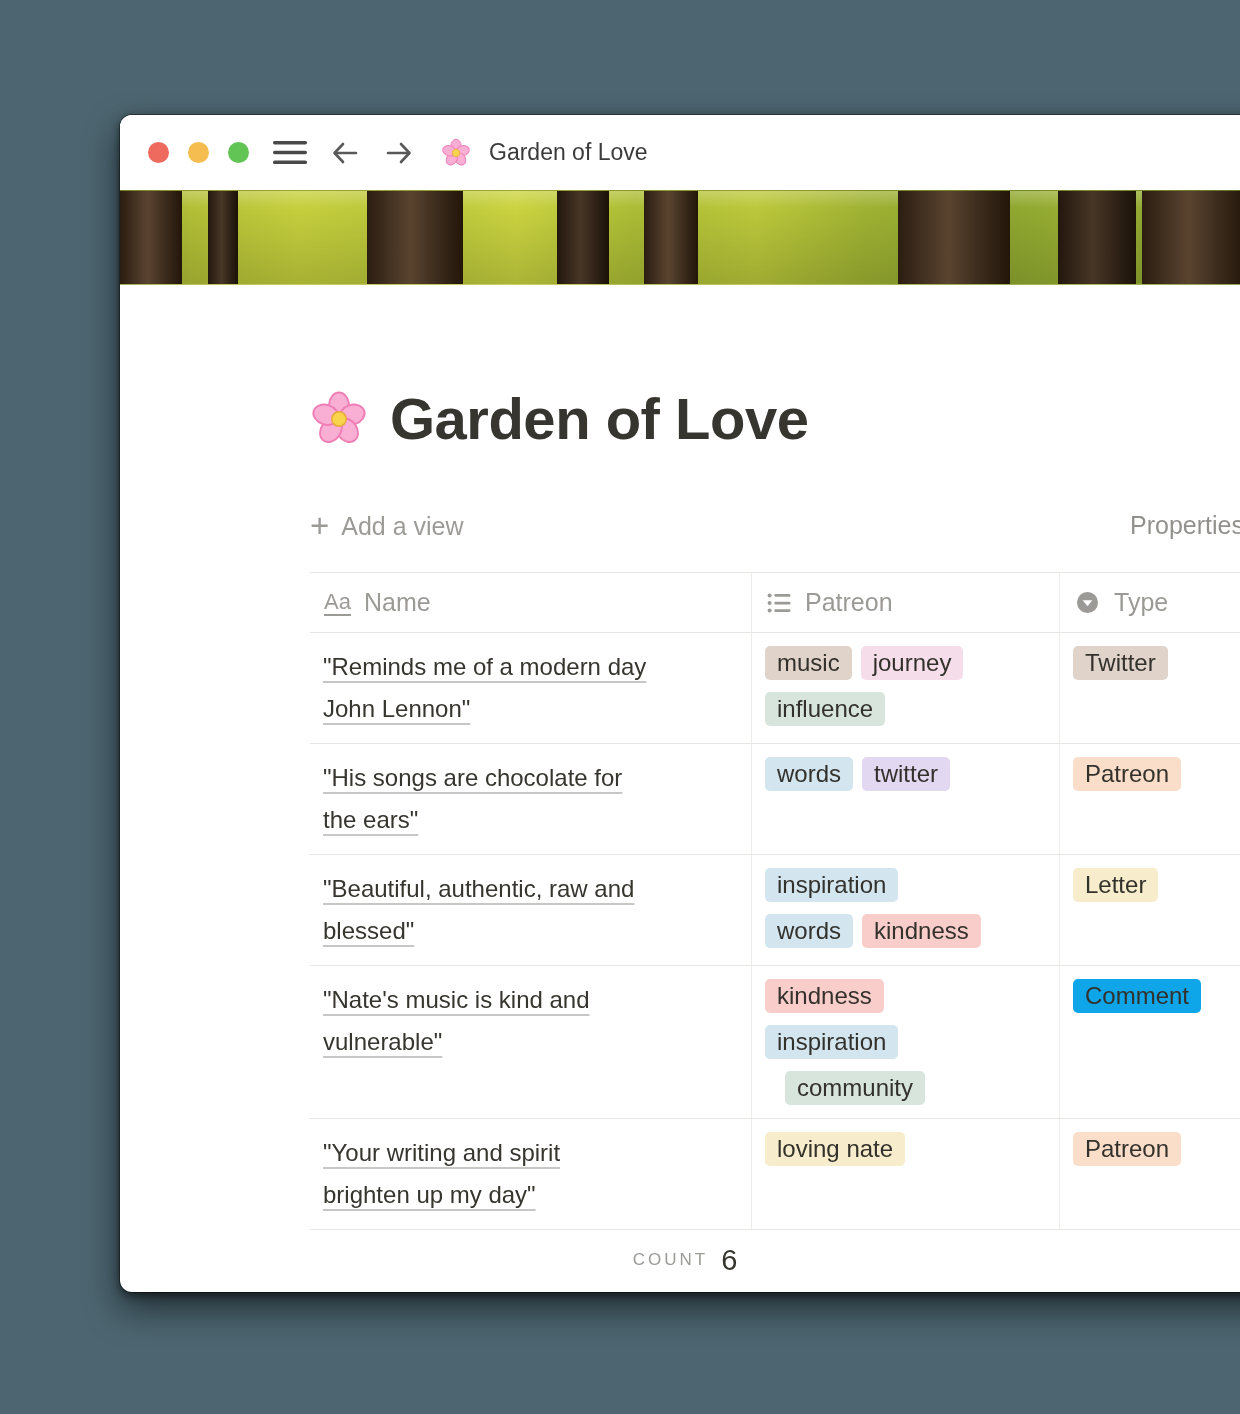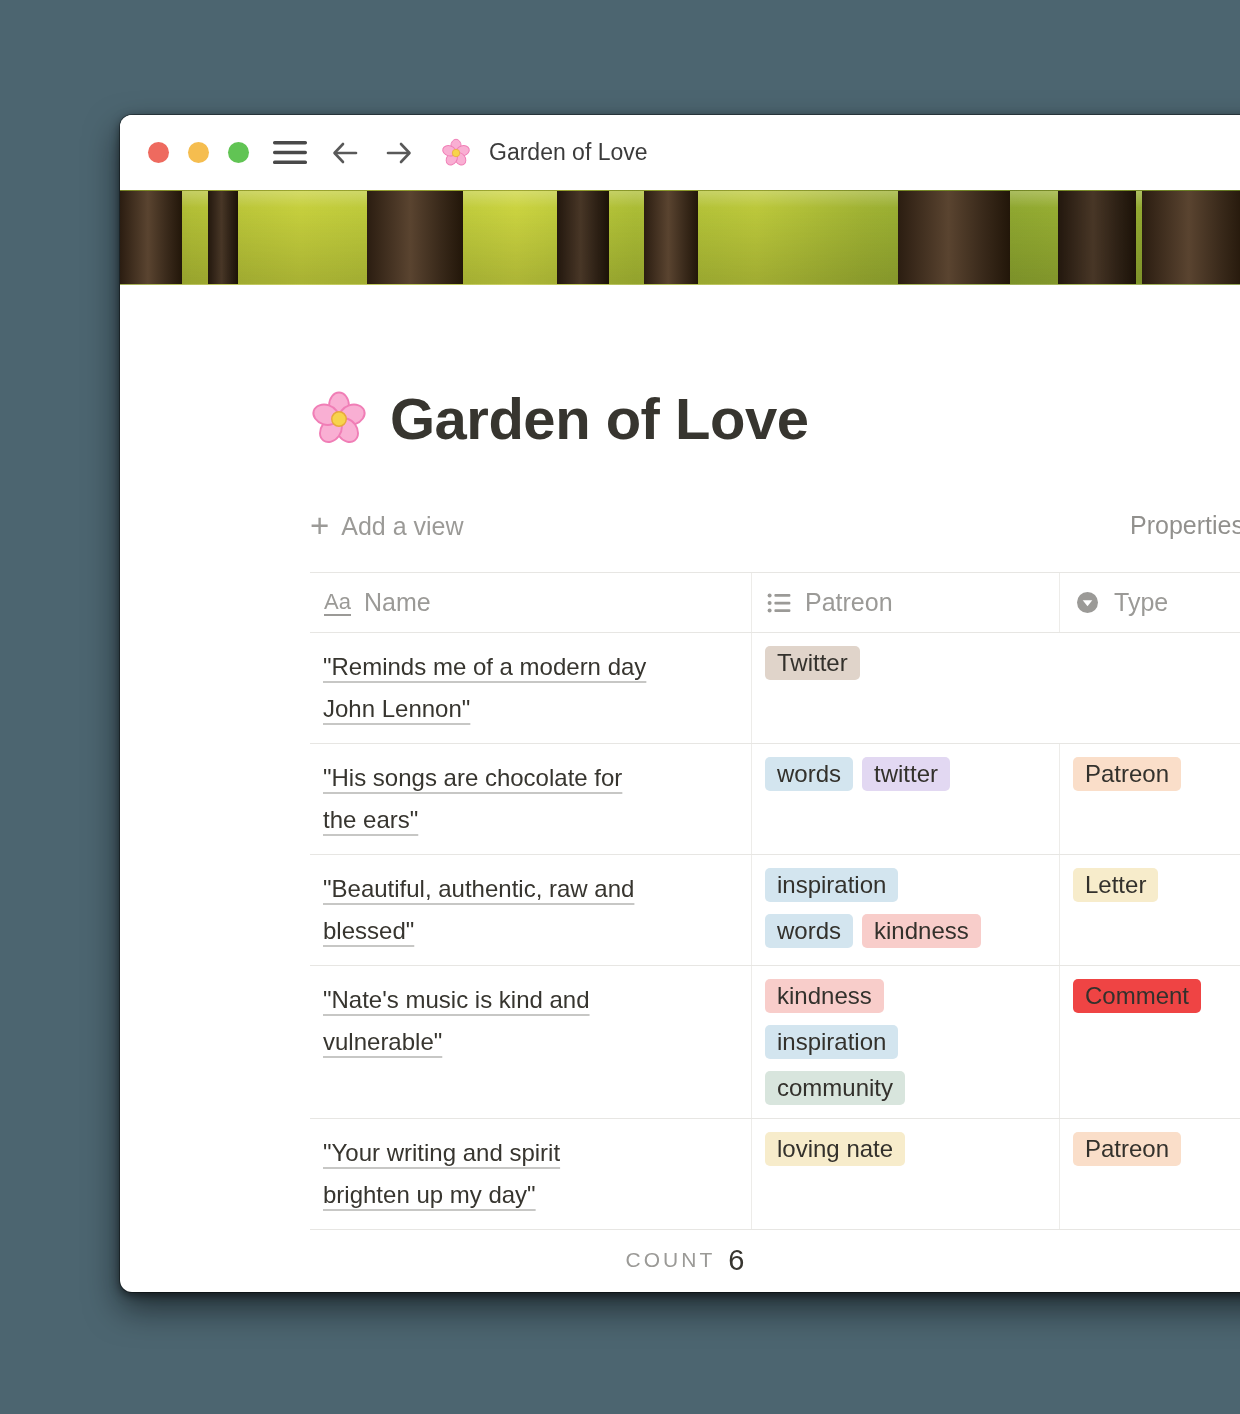--- a/index.html
+++ b/index.html
@@ -63,21 +63,21 @@
     text-decoration-thickness:1.5px; text-underline-offset:6px; cursor:pointer;
   }
   .tag-line { display:flex; gap:9px; margin-bottom:12px; }
   .tag-line:last-child { margin-bottom:0; }
   .tag {
     display:inline-block; font-size:24px; line-height:28px; padding:3px 12px;
     border-radius:5px; color:#33312C; white-space:nowrap; cursor:pointer;
   }
   
   .footer { width:1130px; height:60px; display:flex; align-items:center; justify-content:center; gap:13px; }
-  .count-label { font-size:21px; letter-spacing:3px; color:#9B9A97; }
+  .count-label { font-size:17px; letter-spacing:3px; color:#9B9A97; }
   .count-value { font-size:29px; color:#37352F; }
   .svg-defs { position:absolute; width:0; height:0; }
 </style>
 </head>
 <body>
 
 <svg class="svg-defs" aria-hidden="true">
   <symbol id="flower" viewBox="0 0 40 40">
     <g transform="rotate(0 20 20)">
         <ellipse cx="20" cy="10.5" rx="6.8" ry="8.8" fill="#F9AFD3" stroke="#F07EB6" stroke-width="1.3"></ellipse>
@@ -177,20 +177,29 @@
             <path d="M8.7 11.2 L18.3 11.2 L13.5 17.2 Z" fill="#ffffff"></path>
           </svg>
           <span>Type</span>
         </div>
       </div>
       <div>
           <div class="trow">
             <div class="cell bordered name-cell">
               <div class="name-wrap"><span class="name-text">"Reminds me of a modern day John Lennon"</span></div>
             </div>
+            <div class="cell bordered themes-cell">
+              <div class="tag-line">
+                <span class="tag" style="background-color: rgb(224, 212, 202);">music</span>
+                <span class="tag" style="background-color: rgb(245, 222, 233);">journey</span>
+              </div>
+              <div class="tag-line">
+                <span class="tag" style="background-color: rgb(216, 229, 221);">influence</span>
+              </div>
+            </div>
             <div class="cell type-cell">
               <div class="tag-line">
                 <span class="tag" style="background-color: rgb(224, 212, 202);">Twitter</span>
               </div>
             </div>
           </div>
           <div class="trow">
             <div class="cell bordered name-cell">
               <div class="name-wrap"><span class="name-text">"His songs are chocolate for the ears"</span></div>
             </div>
@@ -230,26 +239,26 @@
               <div class="name-wrap"><span class="name-text">"Nate's music is kind and vulnerable"</span></div>
             </div>
             <div class="cell bordered themes-cell">
               <div class="tag-line">
                 <span class="tag" style="background-color: rgb(248, 205, 202);">kindness</span>
               </div>
               <div class="tag-line">
                 <span class="tag" style="background-color: rgb(211, 229, 239);">inspiration</span>
               </div>
               <div class="tag-line">
-                <span class="tag" style="background-color: rgb(216, 229, 221);">community</span>
-              </div>
-            </div>
-            <div class="cell type-cell">
-              <div class="tag-line">
-                <span class="tag" style="background-color: #ef4444;">Comment</span>
+                <span class="tag" style="background-color: rgb(216, 229, 221); margin-left: 20px;">community</span>
+              </div>
+            </div>
+            <div class="cell type-cell">
+              <div class="tag-line">
+                <span class="tag" style="background-color: #0ea5e9;">Comment</span>
               </div>
             </div>
           </div>
           <div class="trow">
             <div class="cell bordered name-cell">
               <div class="name-wrap"><span class="name-text">"Your writing and spirit brighten up my day"</span></div>
             </div>
             <div class="cell bordered themes-cell">
               <div class="tag-line">
                 <span class="tag" style="background-color: rgb(247, 236, 203);">loving nate</span>

